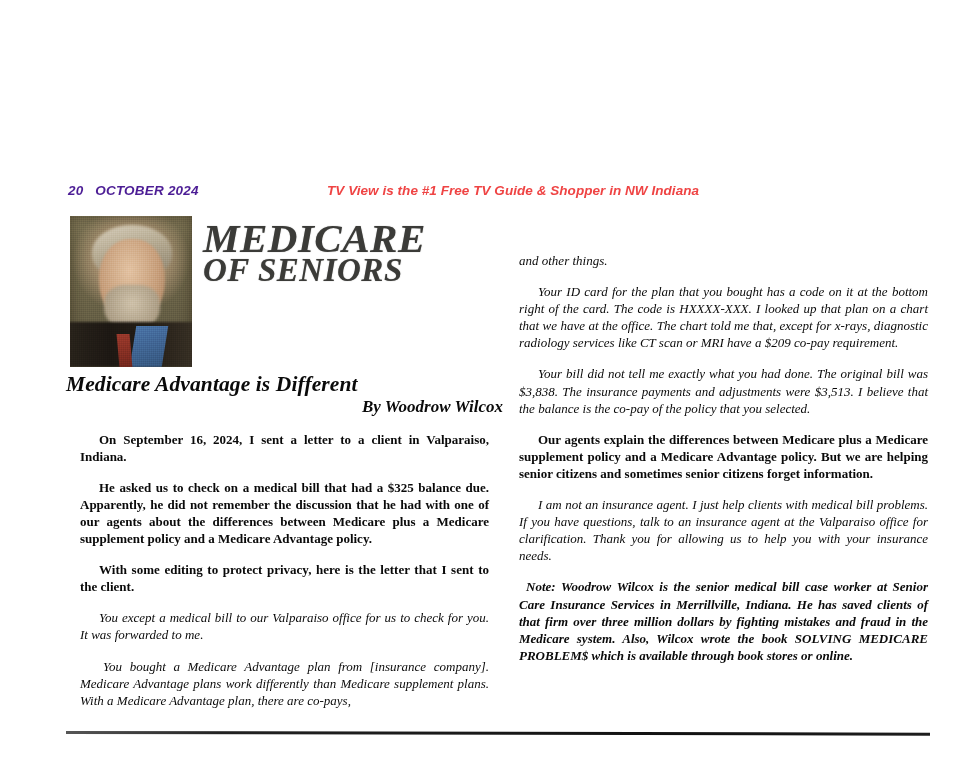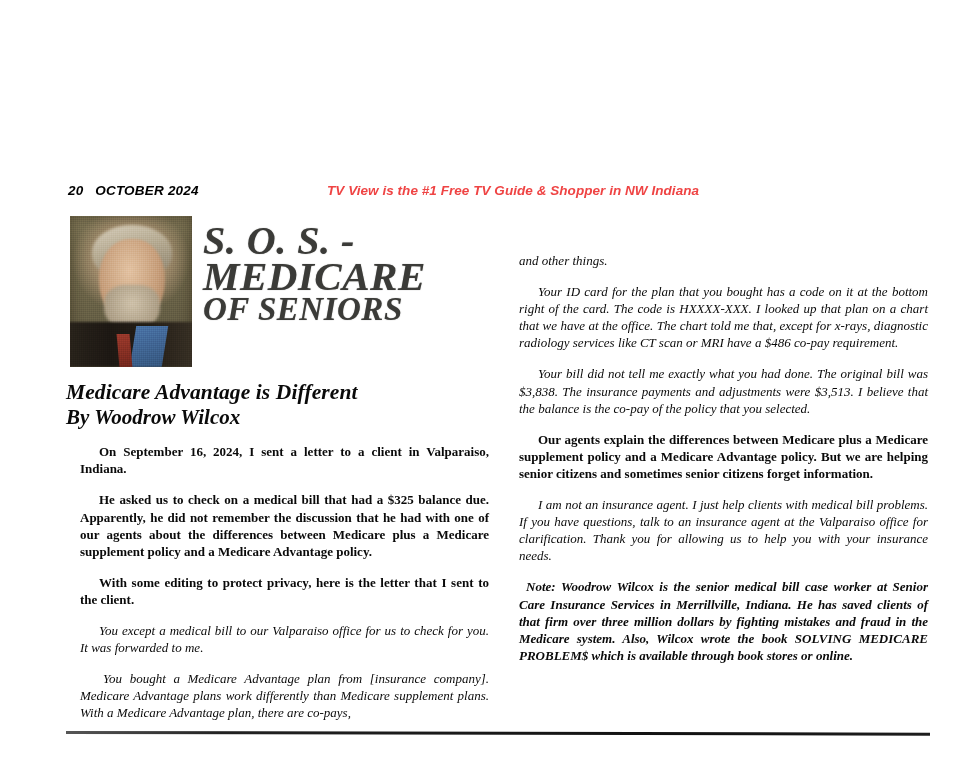--- a/index.html
+++ b/index.html
@@ -25,21 +25,21 @@
   }
   .masthead .folio {
     position: absolute;
     left: 68px; top: 0;
     font-family: "Liberation Sans", sans-serif;
     font-weight: bold;
     font-style: italic;
     font-size: 13.5px;
     letter-spacing: 0.2px;
     white-space: pre;
-    color: #000000;
+    color: #4c1d95;
   }
   .masthead .tagline {
     position: absolute;
     left: 327px; top: 0;
     font-family: "Liberation Sans", sans-serif;
     font-weight: bold;
     font-style: italic;
     font-size: 13.5px;
     letter-spacing: 0.05px;
     white-space: pre;
@@ -132,40 +132,40 @@
   .flag .l2 { font-size: 41px; margin-top: -3px; }
   .flag .l3 { font-size: 33px; margin-top: -3px; }
 
   
   .col {
     position: absolute;
     width: 437px;
     text-align: justify;
     text-justify: inter-word;
   }
-  .col-left  { left: 66px;  top: 380px; }
+  .col-left  { left: 66px;  top: 372px; }
   .col-right { left: 505px; top: 238px; width: 437px; }
 
   .deck {
     font-style: italic;
     font-weight: bold;
     font-size: 21.5px;
     line-height: 1.12;
     letter-spacing: 0.1px;
     margin: 0 0 1px 0;
     text-align: left;
     white-space: pre;
   }
   .byline {
     font-style: italic;
     font-weight: bold;
-    font-size: 21px;
+    font-size: 17px;
     line-height: 1.15;
     margin: 0 0 4px 0;
-    text-align: left;
+    text-align: right;
     white-space: pre;
   }
 
   p.body {
     margin: 14px;
     font-size: 13px;
     line-height: 1.315;
     text-indent: 19px;
     hyphens: manual;
   }
@@ -196,41 +196,40 @@
   <div class="hair"></div>
   <div class="face"></div>
   <div class="beard"></div>
   <div class="jacket"></div>
   <div class="shirt"></div>
   <div class="tie"></div>
   <div class="grain"></div>
 </div>
 
 <div class="flag">
-  <span class="l1">S. O. S. -</span>
   <span class="l2">MEDICARE</span>
   <span class="l3">OF SENIORS</span>
 </div>
 
 <div class="col col-left">
   <div class="deck">Medicare Advantage is Different</div>
   <div class="byline">By Woodrow Wilcox</div>
   <div id="left-body">
       <p class="body bold">On September 16, 2024, I sent a letter to a client in Valparaiso, Indiana.</p>
       <p class="body bold">He asked us to check on a medical bill that had a $325 balance due.  Apparently, he did not remember the discussion that he had with one of our agents about the differences between Medicare plus a Medicare supplement policy and a Medicare Advantage policy.</p>
       <p class="body bold">With some editing to protect privacy, here is the letter that I sent to the client.</p>
       <p class="body ital">You except a medical bill to our Valparaiso office for us to check for you.  It was forwarded to me.</p>
       <p class="body ital" style="text-indent: 23px;">You bought a Medicare Advantage plan from [insurance company].  Medicare Advantage plans work differently than Medicare supplement plans.  With a Medicare Advantage plan, there are co-pays,</p>
     </div>
 </div>
 
 <div class="col col-right">
   <div id="right-body">
       <p class="body ital" style="text-indent: 0px;">and other things.</p>
-      <p class="body ital">Your ID card for the plan that you bought has a code on it at the bottom right of the card.  The code is HXXXX-XXX.  I looked up that plan on a chart that we have at the office.  The chart told me that, except for x-rays, diagnostic radiology services like CT scan or MRI have a $486 co-pay requirement.</p>
+      <p class="body ital">Your ID card for the plan that you bought has a code on it at the bottom right of the card.  The code is HXXXX-XXX.  I looked up that plan on a chart that we have at the office.  The chart told me that, except for x-rays, diagnostic radiology services like CT scan or MRI have a $209 co-pay requirement.</p>
       <p class="body ital">Your bill did not tell me exactly what you had done.  The original bill was $3,838.  The insurance payments and adjustments were $3,513.  I believe that the balance is the co-pay of the policy that you selected.</p>
       <p class="body bold">Our agents explain the differences between Medicare plus a Medicare supplement policy and a Medicare Advantage policy. But we are helping senior citizens and sometimes senior citizens forget information.</p>
       <p class="body ital">I am not an insurance agent.  I just help clients with medical bill problems.  If you have questions, talk to an insurance agent at the Valparaiso office for clarification.  Thank you for allowing us to help you with your insurance needs.</p>
       <p class="body bi" style="text-indent: 7px;">Note: Woodrow Wilcox is the senior medical bill case worker at Senior Care Insurance Services in Merrillville, Indiana.  He has saved clients of that firm over three million dollars by fighting mistakes and fraud in the Medicare system.  Also, Wilcox wrote the book SOLVING MEDICARE PROBLEM$ which is available through book stores or online.</p>
     </div>
 </div>
 
 <div class="rule"></div>
 
 </body></html>

